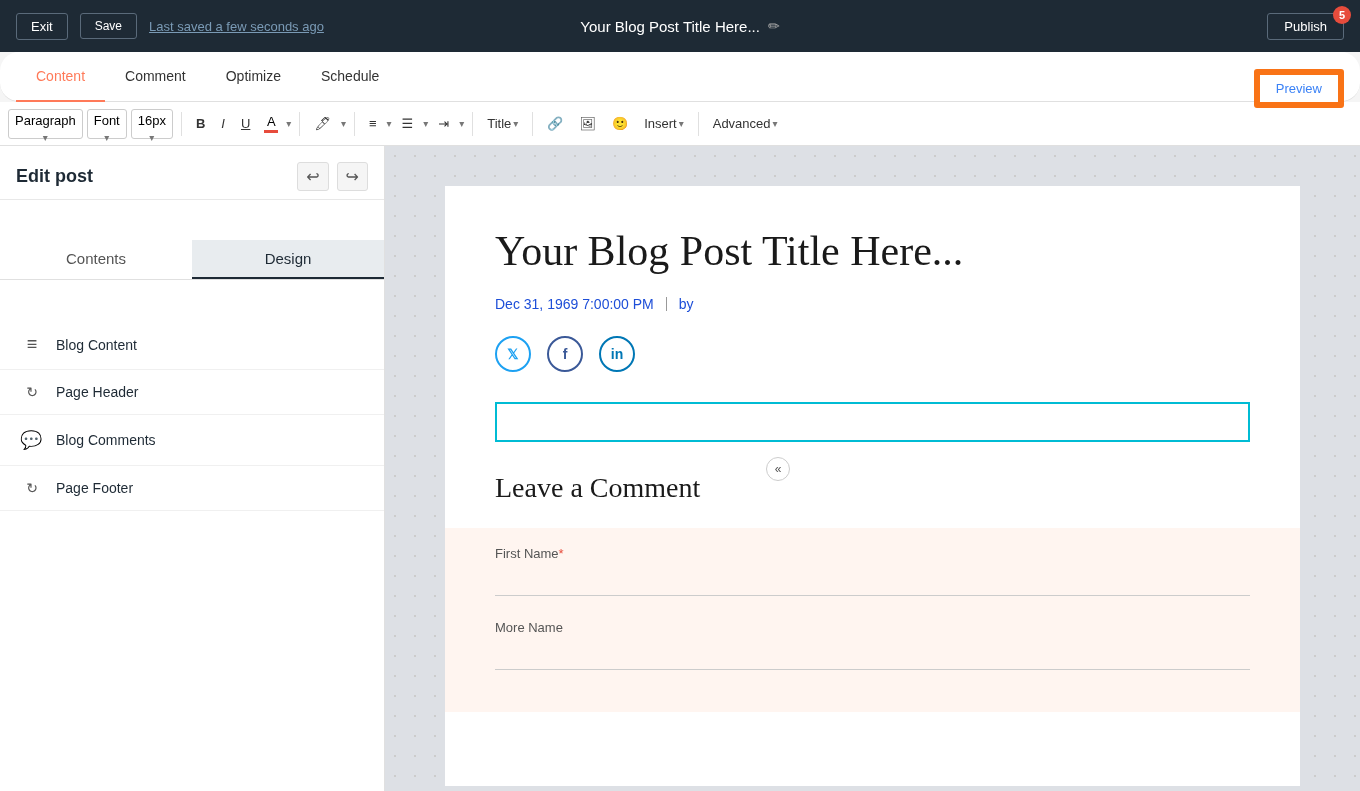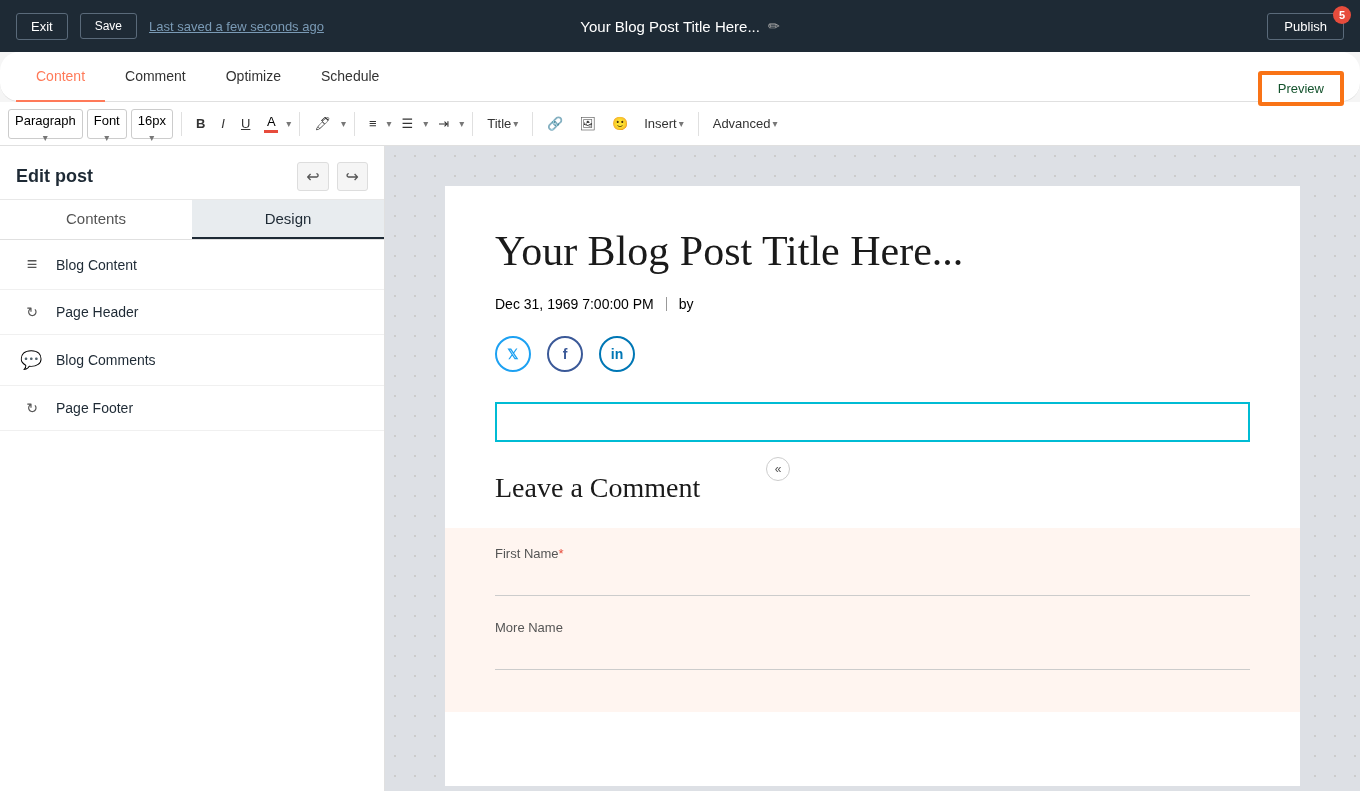--- a/index.html
+++ b/index.html
@@ -108,22 +108,22 @@
       border-bottom: 2px solid transparent;
       position: relative;
     }
     .tab-item.active {
       color: #ff7a59;
       border-bottom: 2px solid #ff7a59;
     }
     .tab-preview {
       margin-left: auto;
       background: white;
-      border: 4px solid #f97316;
-      color: #14532d;
+      border: 6px solid #f97316;
+      color: #3b82f6;
       padding: 6px 16px;
       border-radius: 3px;
       cursor: pointer;
       font-size: 13px;
       margin-top: 24px;
     }
 
     
     .toolbar {
       background: white;
@@ -198,20 +198,21 @@
     }
 
     
     .sidebar {
       width: 385px;
       background: white;
       border-right: 1px solid #e0e0e0;
       flex-shrink: 0;
       display: flex;
       flex-direction: column;
+      gap: 40px;
     }
     .sidebar-header {
       display: flex;
       align-items: center;
       justify-content: space-between;
       padding: 16px 16px 8px 16px;
       border-bottom: 1px solid #e8e8e8;
     }
     .sidebar-title {
       font-size: 18px;
@@ -315,21 +316,21 @@
       font-size: 42px;
       font-weight: 400;
       color: #1a1a1a;
       margin-bottom: 20px;
       line-height: 1.2;
     }
     .blog-meta {
       display: flex;
       align-items: center;
       gap: 12px;
-      color: #000000;
+      color: #1d4ed8;
       font-size: 14px;
       margin-bottom: 24px;
     }
     .meta-divider {
       width: 1px;
       height: 14px;
       background: #999;
     }
     .social-icons {
       display: flex;

